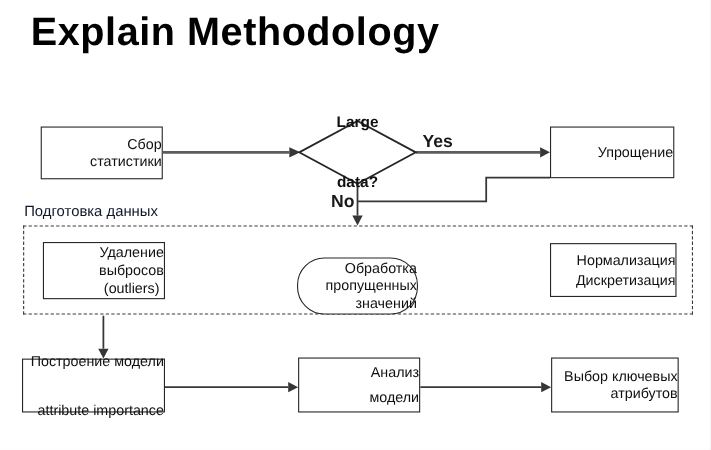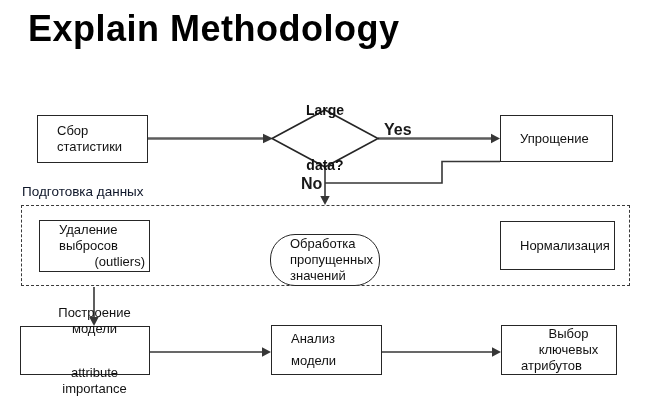--- a/index.html
+++ b/index.html
@@ -41,26 +41,25 @@
   .arrowhead { fill: var(--line); stroke: none; }
   .diamond-shape { fill: #ffffff; stroke: var(--box-border); stroke-width: 1.6; }
 
   .box {
     position: absolute;
     z-index: 2;
     background: #ffffff;
     border: 1.5px solid var(--box-border);
     display: flex;
     flex-direction: column;
-    align-items: flex-start;
+    align-items: flex-end;
     justify-content: center;
     font-size: 13px;
     line-height: 16px;
     text-align: center;
-    padding-left: 19px;
   }
   .box .line { display: block; }
 
   #node-collect       { left: 37px;  top: 115px; width: 111px; height: 48px; }
   #node-simplify      { left: 500px; top: 115px; width: 113px; height: 47px; }
   #node-outliers      { left: 39px;  top: 220px; width: 111px; height: 52px; }
   #node-outliers .line-right { align-self: stretch; text-align: right; padding-right: 4px; }
   #node-missing       { left: 270px; top: 234px; width: 110px; height: 52px; border-radius: 25px; }
   #node-normalize     { left: 500px; top: 221px; width: 115px; height: 49px; line-height: 18px; }
   #node-build-model   { left: 20px;  top: 326px; width: 130px; height: 49px; gap: 28px; }
@@ -168,20 +167,21 @@
   </div>
 
   <div class="box" id="node-missing">
     <span class="line">Обработка</span>
     <span class="line">пропущенных</span>
     <span class="line">значений</span>
   </div>
 
   <div class="box" id="node-normalize">
     <span class="line">Нормализация</span>
+    <span class="line">Дискретизация</span>
   </div>
 
   <div class="box" id="node-build-model">
     <span class="line">Построение модели</span>
     <span class="line">attribute importance</span>
   </div>
 
   <div class="box" id="node-analyze">
     <span class="line">Анализ</span>
     <span class="line">модели</span>

